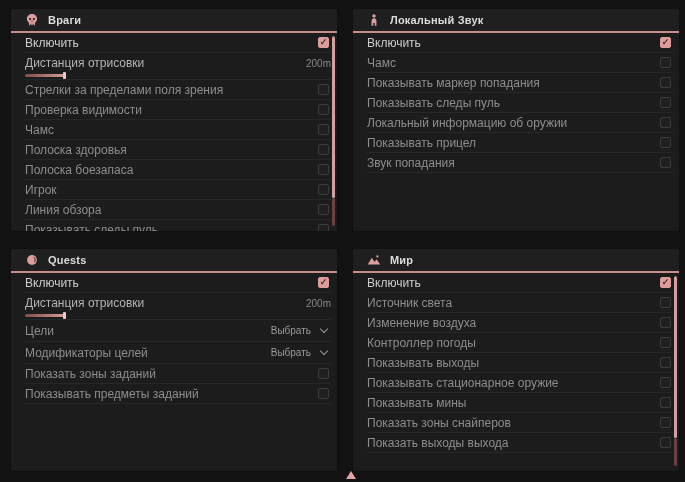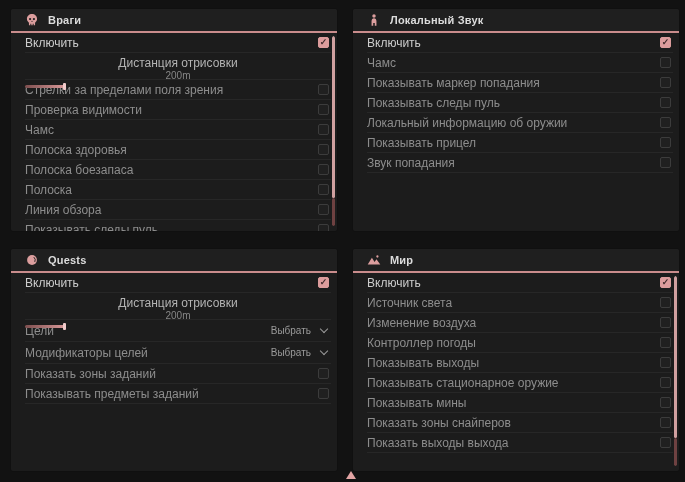--- a/index.html
+++ b/index.html
@@ -38,21 +38,21 @@
   }
   .rows{padding:0 6px 0 14px;}
   .row{
     display:flex;align-items:center;justify-content:space-between;
     height:19px;
     border-bottom:1px solid #272727;
   }
   .row .lbl{color:#8d8d8d;font-size:12px;}
   .row.bright .lbl{color:#cccccc;}
   .row.slider{display:block;height:27px;padding-top:3px;box-sizing:border-box;}
-  .row.slider .slider-top{display:flex;align-items:center;justify-content:space-between;flex-direction:column;}
+  .row.slider .slider-top{display:flex;align-items:center;justify-content:space-between;}
   .row.slider .lbl{color:#b3b3b3;}
   .val{color:#868686;font-size:10px;}
   .track{position:relative;height:3px;margin-top:4px;width:100%;}
   .fill{
     height:3px;border-radius:2px;
     background:linear-gradient(90deg,#7e4f4f,#d89898);
   }
   .thumb{
     position:absolute;top:-2px;width:3px;height:7px;
     background:#f0caca;border-radius:1px;
@@ -130,21 +130,21 @@
         </div>
         <div class="row toggle">
           <span class="lbl">Полоска здоровья</span>
           <span class="cb"></span>
         </div>
         <div class="row toggle">
           <span class="lbl">Полоска боезапаса</span>
           <span class="cb"></span>
         </div>
         <div class="row toggle">
-          <span class="lbl">Полоска</span>
+          <span class="lbl">Игрок</span>
           <span class="cb"></span>
         </div>
         <div class="row toggle">
           <span class="lbl">Линия обзора</span>
           <span class="cb"></span>
         </div>
         <div class="row toggle">
           <span class="lbl">Показывать следы пуль</span>
           <span class="cb"></span>
         </div>

